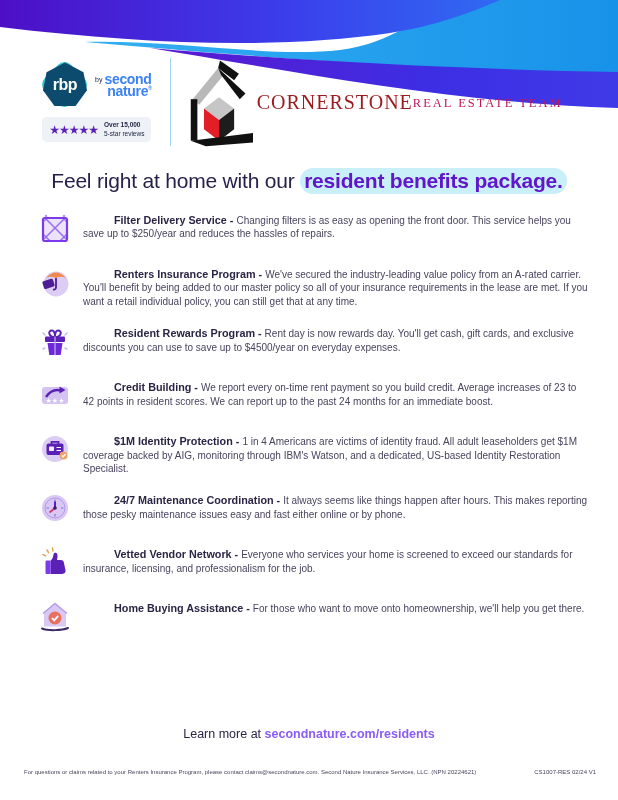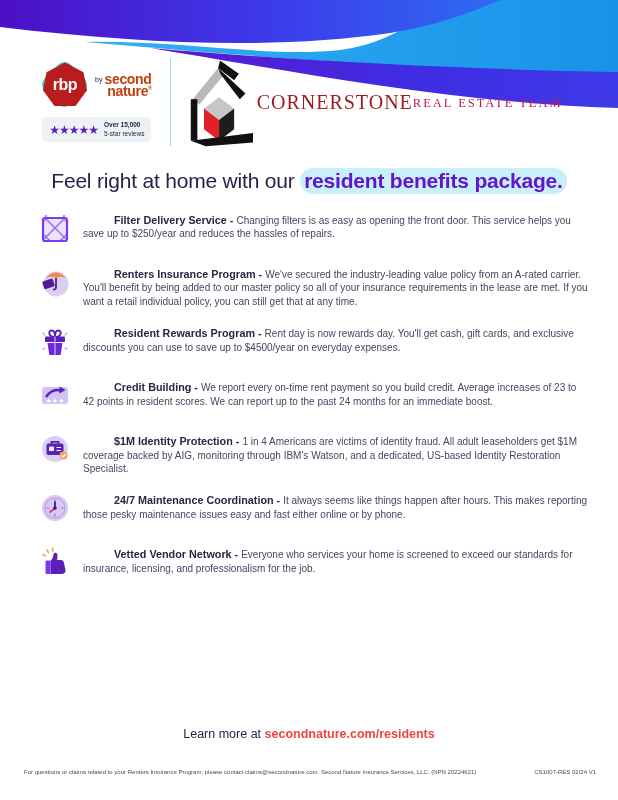--- a/index.html
+++ b/index.html
@@ -8,27 +8,27 @@
         font-family:"Liberation Sans",sans-serif;margin:0 auto;}
   .header-art{position:absolute;top:0;left:0;width:618px;height:172px;}
 
   
   .logo-row{position:absolute;top:56px;left:42px;display:flex;align-items:center;}
   .rbp-cluster{display:flex;flex-direction:column;align-items:center;}
   .rbp-top{display:flex;align-items:center;}
   .rbp-badge{position:relative;width:46px;height:46px;flex:0 0 46px;}
   .rbp-teal{position:absolute;left:4px;top:4px;width:37px;height:37px;background:#35c7d6;
             border-radius:9px;transform:rotate(45deg);}
-  .rbp-purple{position:absolute;left:1px;top:0;width:44px;height:45px;background:#b91c1c;
+  .rbp-purple{position:absolute;left:1px;top:0;width:44px;height:45px;background:#0c4a6e;
               clip-path:polygon(50% 0%,92% 22%,100% 62%,74% 97%,26% 97%,0% 62%,8% 22%);
               display:flex;align-items:center;justify-content:center;}
   .rbp-purple span{color:#fff;font-weight:bold;font-size:16px;letter-spacing:-0.5px;}
   .byname{margin-left:7px;display:flex;align-items:flex-start;line-height:1;}
   .byname .by{font-size:7px;color:#232847;margin-top:3px;margin-right:2px;}
-  .brand-stack{text-align:right;color:#c2410c;font-weight:bold;font-size:14px;line-height:0.92;letter-spacing:-0.3px;}
+  .brand-stack{text-align:right;color:#3b82f6;font-weight:bold;font-size:14px;line-height:0.92;letter-spacing:-0.3px;}
   .brand-stack sup{font-size:5px;}
   .reviews-badge{margin-top:9px;background:#eef1f6;border-radius:5px;padding:4px 7px;
                  display:flex;align-items:center;}
   .stars{color:#5b21b6;font-size:12px;letter-spacing:-1px;margin-right:6px;}
   .reviews-text{font-size:6.5px;color:#232847;line-height:1.25;}
   .reviews-text .r1{font-weight:bold;}
   .logo-divider{width:1px;height:88px;background:#a6d6f4;margin:0 16px 0 18px;}
   .cstone{display:flex;align-items:center;}
   .cstone-text{margin-left:4px;display:flex;flex-direction:row;}
   .cstone-name{font-family:"Liberation Serif",serif;color:#9c1b1f;font-size:20px;
@@ -46,21 +46,21 @@
   
   .benefits{position:absolute;top:211px;left:38px;width:552px;}
   .b-row{display:flex;margin-bottom:16px;}
   .b-icon{flex:0 0 36px;margin-right:9px;padding-top:0;}
   .b-text{flex:1;font-size:10px;color:#49435e;line-height:1.34;padding-top:2px;max-width:505px;}
   .b-title{font-weight:bold;font-size:10.8px;color:#2b2444;margin-right:3px;margin-left:31px;}
 
   
   .learn-more{position:absolute;top:727px;left:0;width:618px;text-align:center;
               font-size:12.5px;color:#2b2444;}
-  .learn-more .lnk{font-weight:bold;color:#ef4444;}
+  .learn-more .lnk{font-weight:bold;color:#8b5cf6;}
   .legal-row{position:absolute;top:769px;left:0;width:618px;display:flex;
              justify-content:space-between;align-items:flex-start;padding:0 22px 0 24px;}
   .legal{font-size:6px;color:#4a465e;max-width:470px;}
   .doc-code{font-size:6px;color:#4a465e;white-space:nowrap;}
 </style>
 </head>
 <body>
 
 <div class="page">
 
@@ -246,20 +246,34 @@
           </g>
           <path d="M12.5 15.5 L12.5 29 L24 29 C26.8 29 28 27 27.4 24.8 L25.8 17.2 C25.5 15.8 24.3 15 22.8 15 L19 15 C19.6 12 20.2 8.3 17.6 7.7 C15.5 7.2 15.6 9.4 15.1 11.3 C14.6 13.3 14 14.7 12.5 15.5 Z" fill="#5b21b6"></path>
           <rect x="7.5" y="15.5" width="5" height="13.5" rx="1.2" fill="#7c3aed"></rect>
         </svg>
       </div>
       <div class="b-text">
         <span class="b-title">Vetted Vendor Network -</span><span>Everyone who services your home is screened to exceed our standards for insurance, licensing, and professionalism for the job.</span>
       </div>
     </div>
 
+    <div class="b-row">
+      <div class="b-icon">
+        <svg width="34" height="34" viewBox="0 0 34 34">
+          <path d="M6 14 L17 5 L28 14 L28 27.5 L6 27.5 Z" fill="#d8c8f3"></path>
+          <path d="M5 14.5 L17 4.5 L29 14.5" fill="none" stroke="#b49ae6" stroke-width="1.4"></path>
+          <circle cx="17" cy="19" r="6.5" fill="#e8705f"></circle>
+          <path d="M14 19 l2.2 2.4 4 -4.6" stroke="#ffffff" stroke-width="1.8" fill="none"></path>
+          <path d="M4 29.5 C10 32 24 31.5 30 29" stroke="#3b2a66" stroke-width="2" fill="none" stroke-linecap="round"></path>
+        </svg>
+      </div>
+      <div class="b-text">
+        <span class="b-title">Home Buying Assistance -</span><span>For those who want to move onto homeownership, we'll help you get there.</span>
+      </div>
+    </div>
 
   </div>
 
   <div class="learn-more">
     <span>Learn more at</span>
     <span class="lnk">secondnature.com/residents</span>
   </div>
 
   <div class="legal-row">
     <div class="legal">For questions or claims related to your Renters Insurance Program, please contact claims@secondnature.com. Second Nature Insurance Services, LLC. (NPN 20224621)</div>

